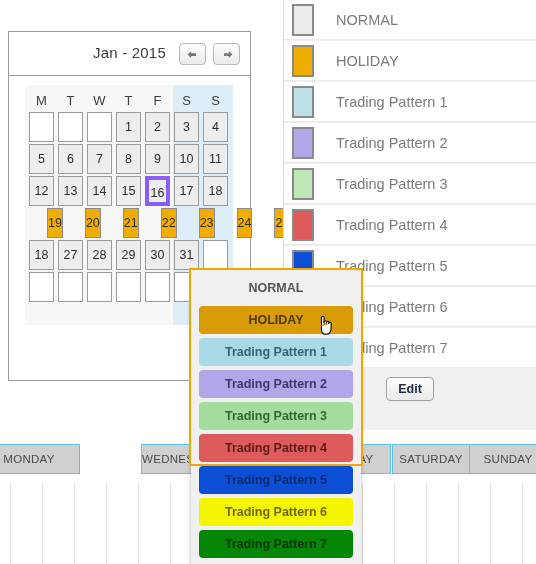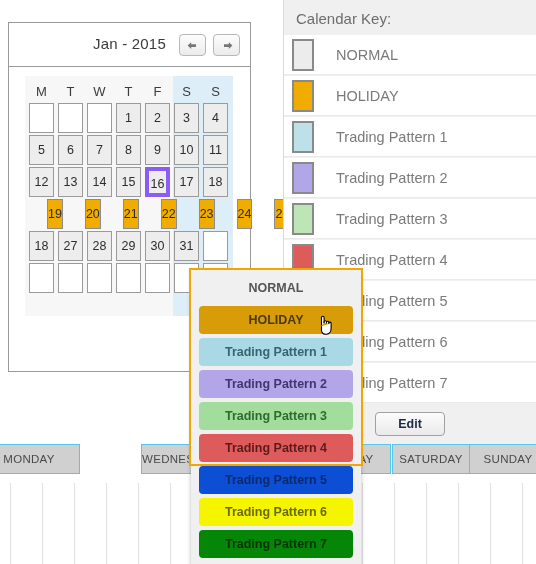--- a/index.html
+++ b/index.html
@@ -8,21 +8,21 @@
     width: 536px; height: 564px;
     position: relative;
     background: #ffffff;
     font-family: "Liberation Sans", sans-serif;
     overflow: hidden;
   }
 
   
   #calendar-panel {
     position: absolute;
-    left: 8px; top: 22px;
+    left: 8px; top: 31px;
     width: 243px; height: 350px;
     background: #ffffff;
     border: 1px solid #999a9c;
   }
   #calendar-header {
     position: relative;
     height: 44px;
     border-bottom: 1px solid #999a9c;
     background: #ffffff;
   }
@@ -120,21 +120,21 @@
     color: #7a7a7a;
   }
   #edit-row {
     height: 40px;
     display: flex;
     align-items: center;
     justify-content: center;
     background: #f0f0f0;
   }
   #edit-button {
-    width: 70px; height: 24px;
+    width: 48px; height: 24px;
     border: 1px solid #9fa2a5;
     border-radius: 4px;
     background: linear-gradient(#fcfcfc, #eaeaea);
     font-family: "Liberation Sans", sans-serif;
     font-size: 12.5px;
     color: #1b2a4a;
     font-weight: bold;
     cursor: pointer;
   }
 
@@ -296,21 +296,20 @@
             <div class="day-cell empty"></div>
             <div class="day-cell empty"></div>
             <div class="day-cell empty"></div>
           </div>
         </div>
     </div>
   </div>
 </div>
 
 <div id="key-panel">
-  <div id="key-title">Calendar Key:</div>
   <div id="key-rows-host">
       <div class="key-row">
         <div class="key-swatch" style="background: rgb(236, 236, 236);"></div>
         <div class="key-label">NORMAL</div>
       </div>
       <div class="key-row">
         <div class="key-swatch" style="background: rgb(240, 173, 0);"></div>
         <div class="key-label">HOLIDAY</div>
       </div>
       <div class="key-row">

